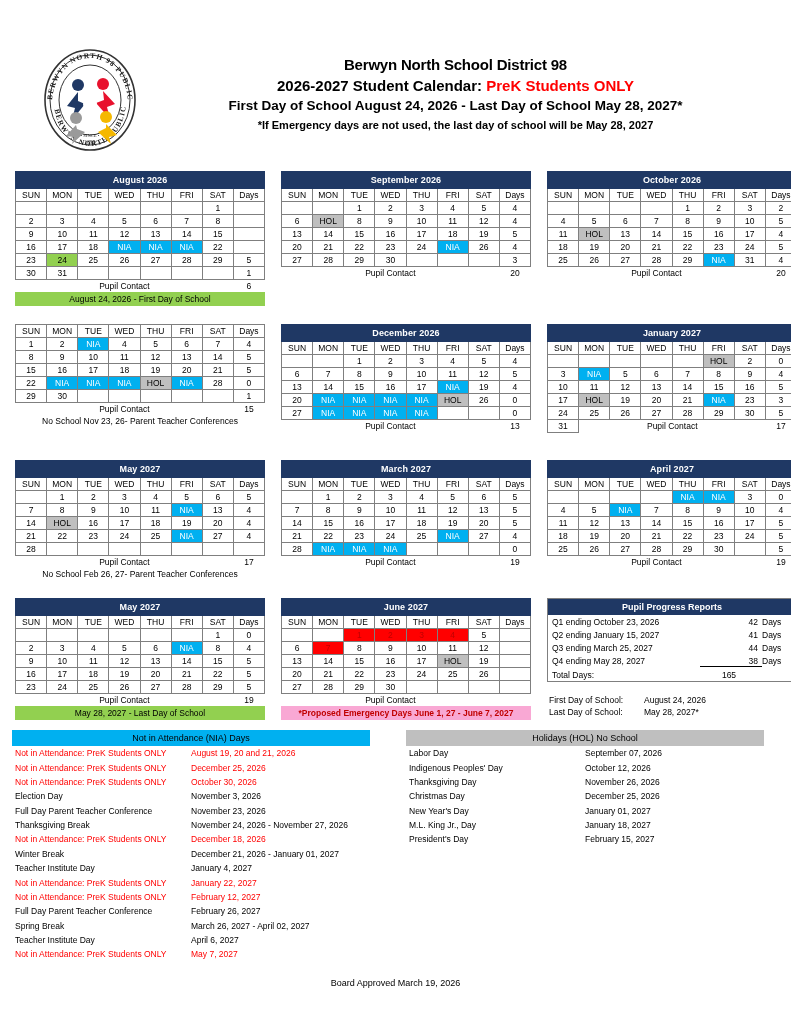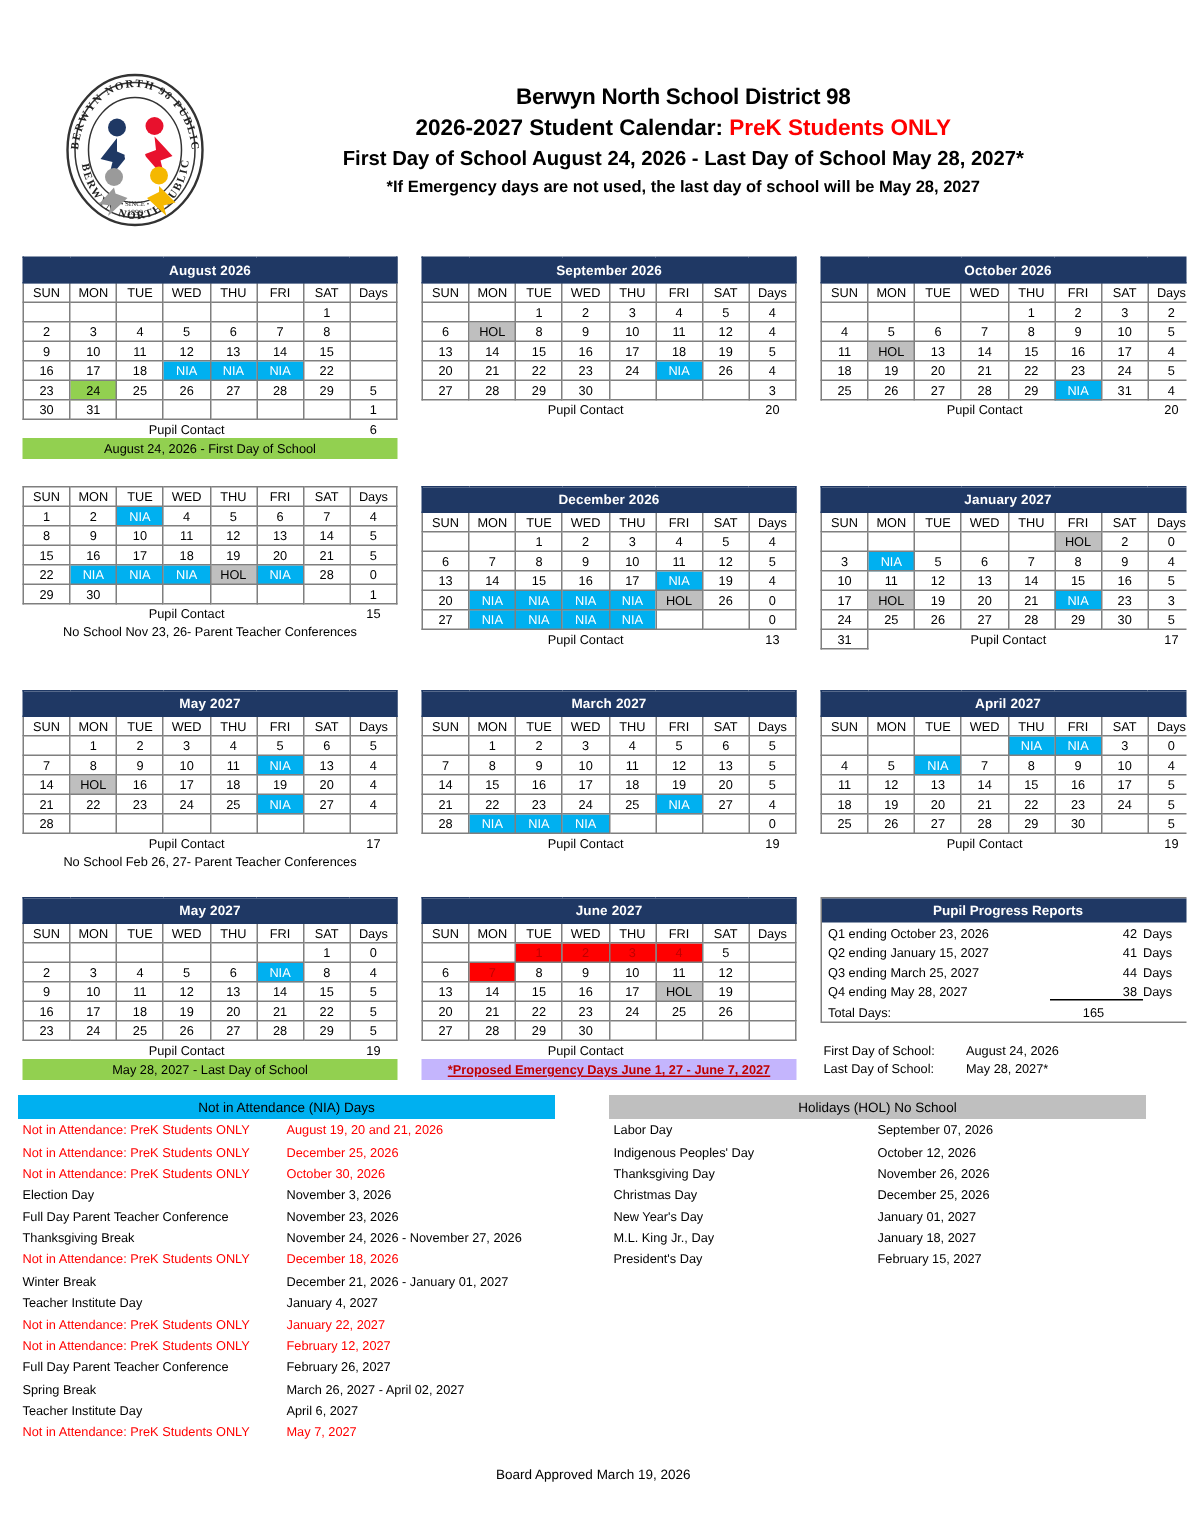--- a/index.html
+++ b/index.html
@@ -140,21 +140,21 @@
 
   .banner {
     width: 250px;
     box-sizing: border-box;
     text-align: center;
     font-size: 8.5px;
     padding: 2px 0;
     margin-top: 0px;
   }
   .banner.green { background: #92d050; color: #000; }
-  .banner.red { background: #c4b5fd; color: #c00000; font-weight: bold; text-decoration: underline; }
+  .banner.red { background: #f9a8d4; color: #c00000; font-weight: bold; }
   .note {
     width: 250px;
     text-align: center;
     font-size: 8.5px;
     padding: 1px 0;
   }
   .spacer-9 { height: 9px; }
 
   
   .ppr-box {

